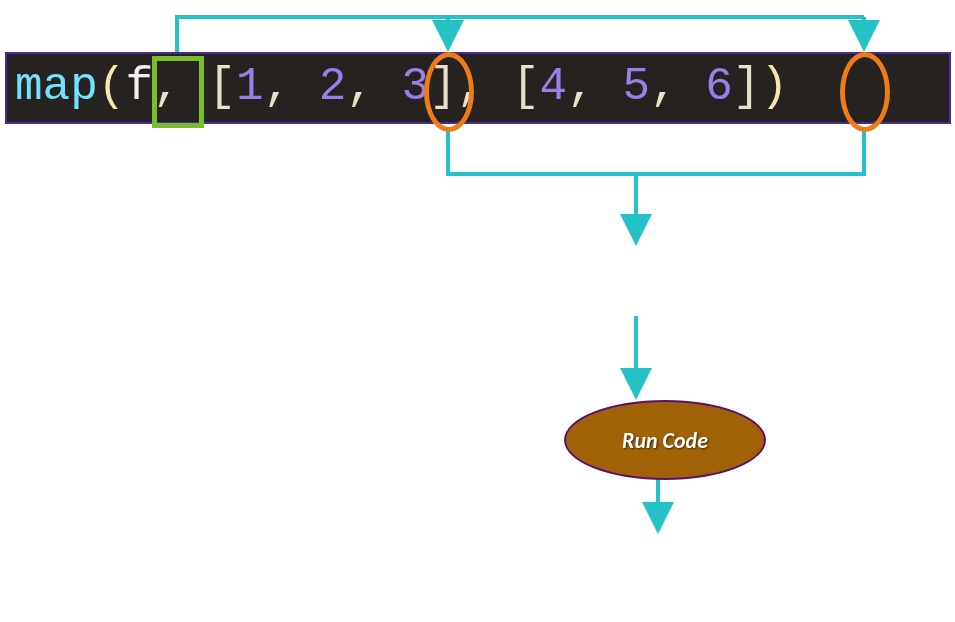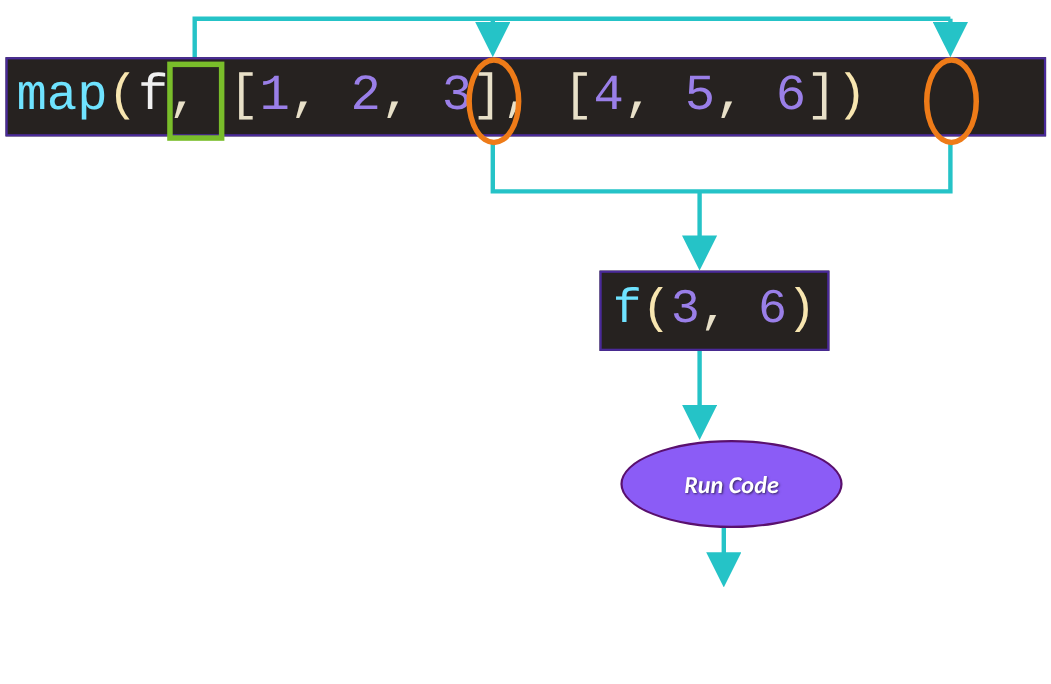--- a/index.html
+++ b/index.html
@@ -68,21 +68,21 @@
     font-weight: bold;
     font-family: Calibri, Arial, sans-serif;
     font-size: 22px;
     text-shadow: 1px 1px 2px rgba(0,0,0,0.6);
   }
   .oval.run {
     left: 564px;
     top: 400px;
     width: 198px;
     height: 76px;
-    background: #8b5cf6;
+    background: #a16207;
     border: 2px solid #5a106e;
   }
   .oval.ret {
     left: 561px;
     top: 534px;
     width: 206px;
     height: 73px;
     background: #2a63e8;
     border: 2px solid #1c43a8;
   }
@@ -121,20 +121,19 @@
     <path d="M 658 478 L 658 526" stroke="#25c3c7" stroke-width="4" fill="none" marker-end="url(#arrowhead)"></path>
   </svg>
 
   <div class="code-box main"><span class="tk-fn">map</span><span class="tk-par">(</span><span class="tk-f">f</span><span class="tk-com">, </span><span class="tk-br">[</span><span class="tk-num">1</span><span class="tk-com">, </span><span class="tk-num">2</span><span class="tk-com">, </span><span class="tk-num">3</span><span class="tk-br">]</span><span class="tk-com">, </span><span class="tk-br">[</span><span class="tk-num">4</span><span class="tk-com">, </span><span class="tk-num">5</span><span class="tk-com">, </span><span class="tk-num">6</span><span class="tk-br">]</span><span class="tk-par">)</span></div>
 
   <div class="highlight-box" style="left:152px; top:56px; width:42px; height:62px;"></div>
 
   <div class="highlight-circle" style="left:424px; top:52px; width:40px; height:70px;"></div>
   <div class="highlight-circle" style="left:840px; top:52px; width:40px; height:70px;"></div>
 
-  <div class="code-box small"><span class="tk-fn">f</span><span class="tk-par">(</span><span class="tk-num">3</span><span class="tk-com">, </span><span class="tk-num">6</span><span class="tk-par">)</span></div>
 
   <div class="oval run">
     <span>Run Code</span>
   </div>
 
 
 </div>
 
 </body></html>

